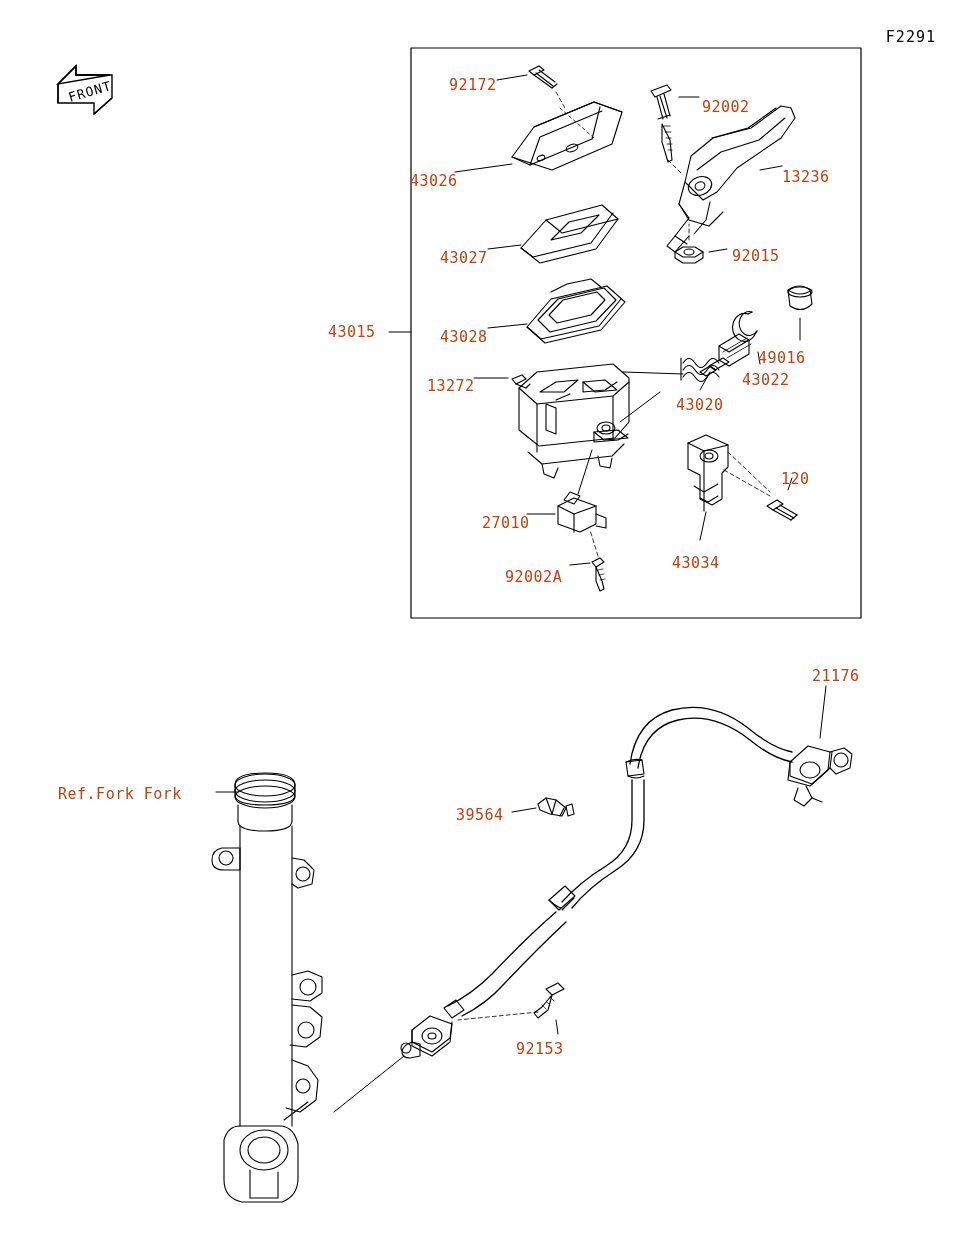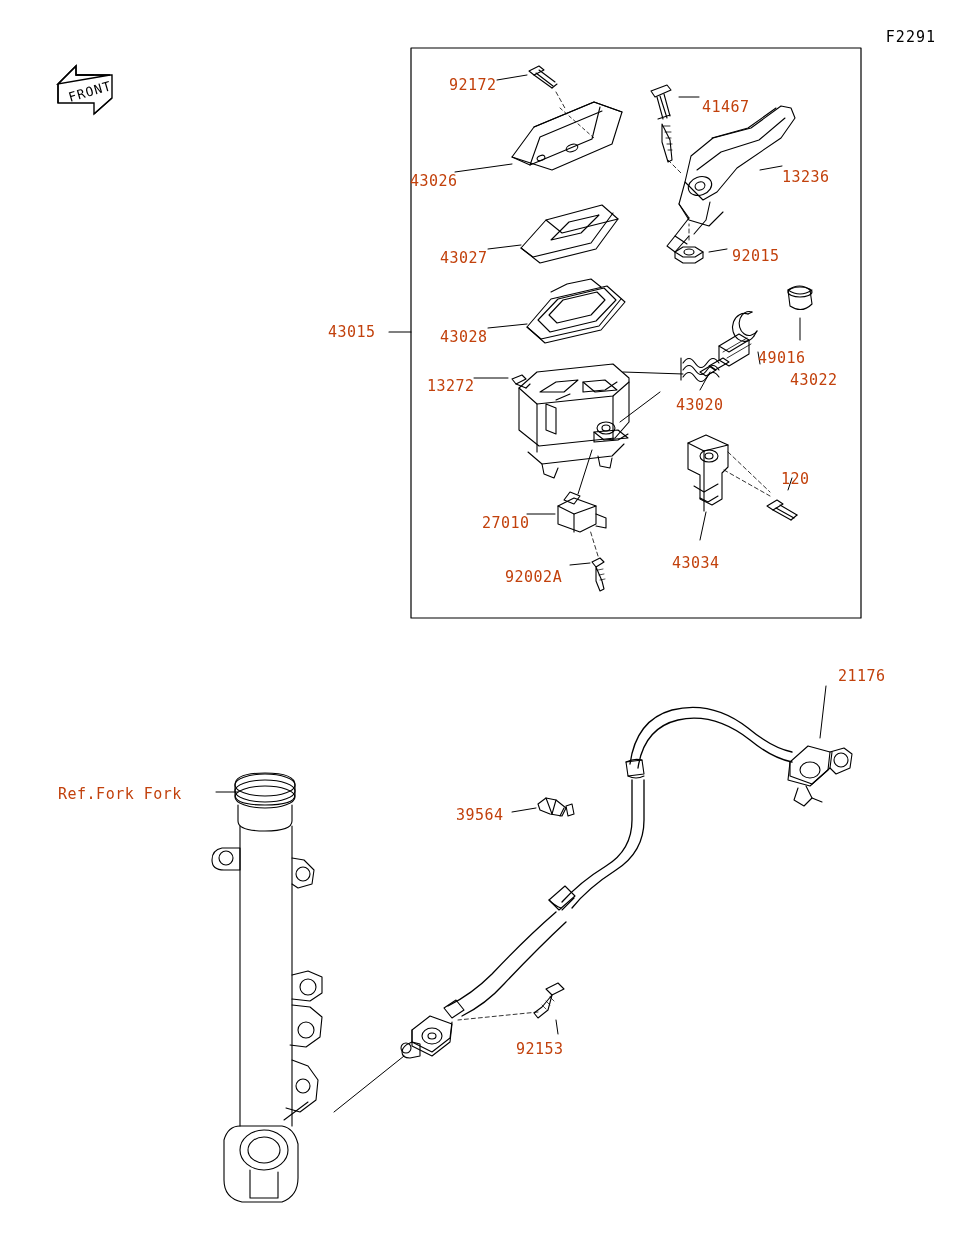--- a/index.html
+++ b/index.html
@@ -362,34 +362,34 @@
         <path d="M812 798 l10 4"></path>
       </g>
       <path d="M820 738 l6 -52" stroke-width="1"></path>
 
     </g>
   </svg>
 
   <div class="lbl" style="left:328px; top:323px;">43015</div>
 
   <div class="lbl" style="left:449px; top:76px;">92172</div>
-  <div class="lbl" style="left:702px; top:98px;">41467</div>
+  <div class="lbl" style="left:702px; top:98px;">92002</div>
   <div class="lbl" style="left:410px; top:172px;">43026</div>
   <div class="lbl" style="left:782px; top:168px;text-align:right;">13236</div>
   <div class="lbl" style="left:440px; top:249px;">43027</div>
   <div class="lbl" style="left:732px; top:247px;">92015</div>
   <div class="lbl" style="left:440px; top:328px;">43028</div>
   <div class="lbl" style="left:758px; top:349px;">49016</div>
-  <div class="lbl" style="left:742px; top:371px;margin-left:48px;">43022</div>
+  <div class="lbl" style="left:742px; top:371px;">43022</div>
   <div class="lbl" style="left:676px; top:396px;">43020</div>
   <div class="lbl" style="left:427px; top:377px;">13272</div>
   <div class="lbl" style="left:781px; top:470px;">120</div>
   <div class="lbl" style="left:482px; top:514px;">27010</div>
   <div class="lbl" style="left:672px; top:554px;">43034</div>
   <div class="lbl" style="left:505px; top:568px;">92002A</div>
 
-  <div class="lbl" style="left:838px; top:667px;text-align:center;">21176</div>
+  <div class="lbl" style="left:812px; top:667px;text-align:center;">21176</div>
   <div class="lbl" style="left:456px; top:806px;">39564</div>
   <div class="lbl" style="left:516px; top:1040px;">92153</div>
 
   <div class="lbl" style="left:58px; top:785px;">Ref.Fork Fork</div>
 
 </div>
 
 </body></html>

